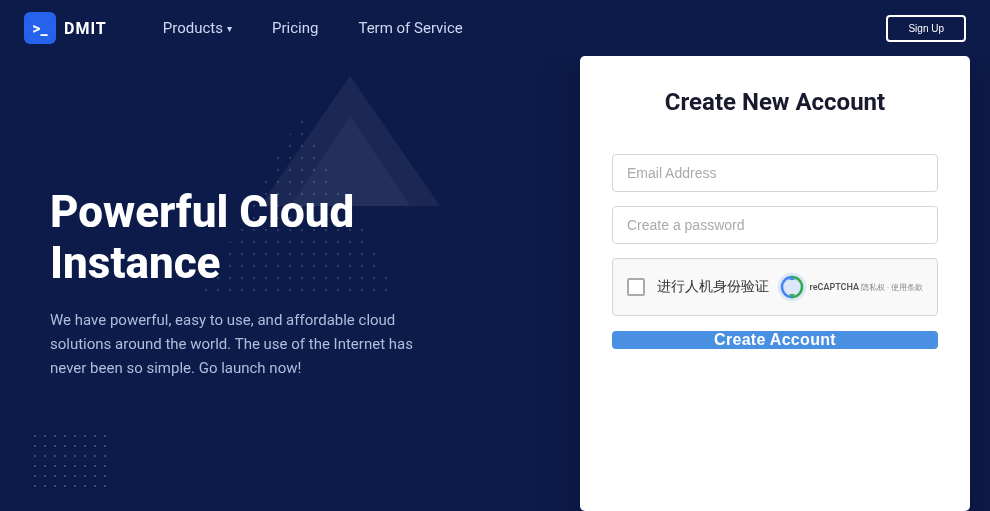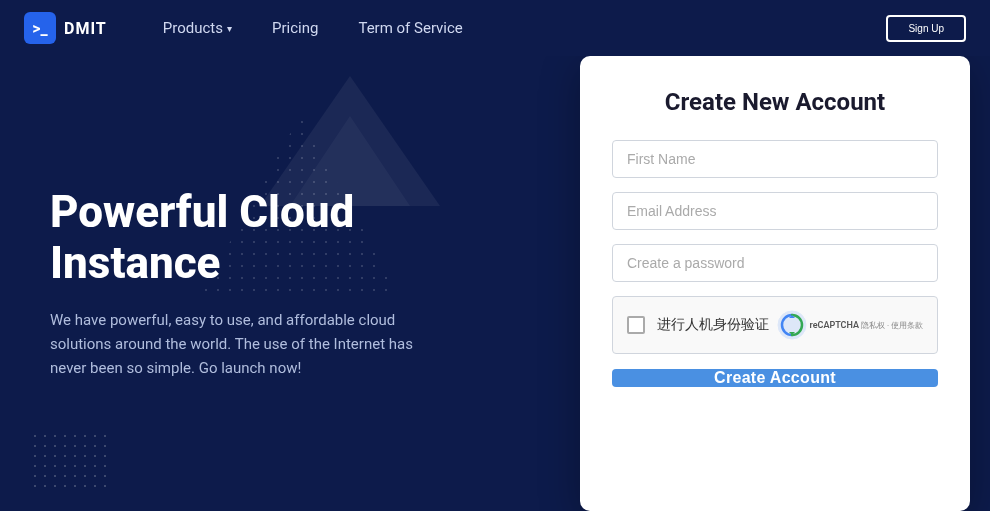--- a/index.html
+++ b/index.html
@@ -168,21 +168,21 @@
       padding-top: 0;
       position: relative;
       z-index: 5;
     }
 
     .form-card {
       background: white;
       width: 390px;
       padding: 32px 32px 28px;
       box-shadow: 0 10px 40px rgba(0,0,0,0.3);
-      border-radius: 10px;
+      border-radius: 5px;
       position: relative;
       top: 0;
       height: 100%;
       overflow: hidden;
     }
 
     .form-title {
       text-align: center;
       font-size: 24px;
       font-weight: 700;
@@ -311,23 +311,20 @@
       <h1 class="hero-title">Powerful Cloud Instance</h1>
       <p class="hero-desc">We have powerful, easy to use, and affordable cloud solutions around the world. The use of the Internet has never been so simple. Go launch now!</p>
     </div>
   </div>
 
   <div class="right-side">
     <div class="form-card">
       <h2 class="form-title">Create New Account</h2>
 
       <div class="name-row">
-        <div class="name-field">
-          <input class="form-input" type="text" placeholder="First Name" style="">
-        </div>
       </div>
 
       <div class="form-group">
         <input class="form-input" type="email" placeholder="Email Address" style="">
       </div>
 
       <div class="form-group">
         <input class="form-input" type="password" placeholder="Create a password" style="">
       </div>
 

